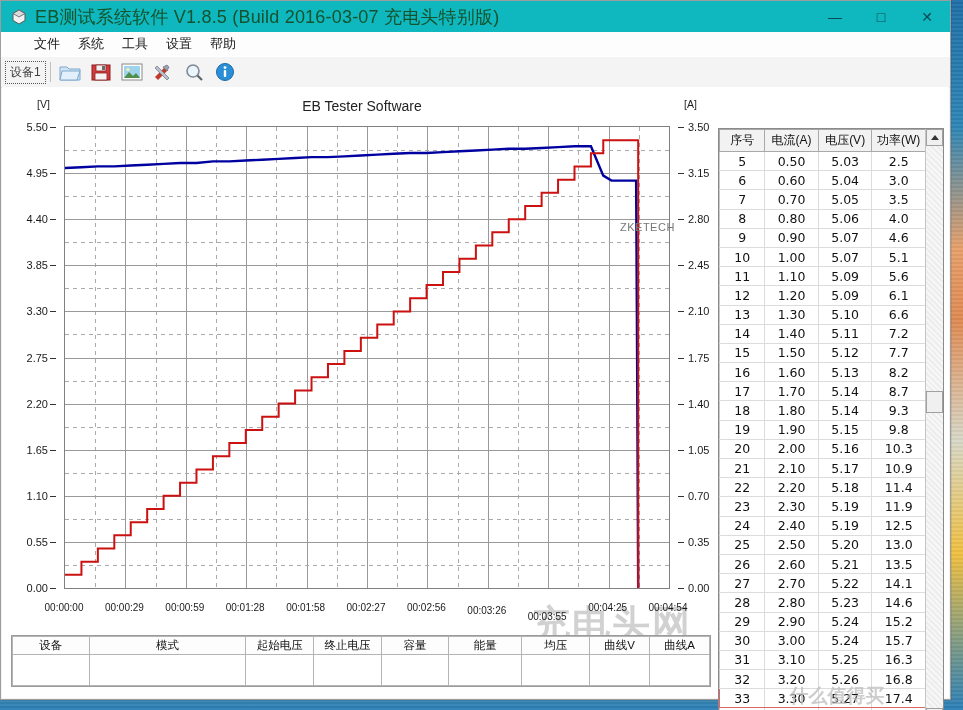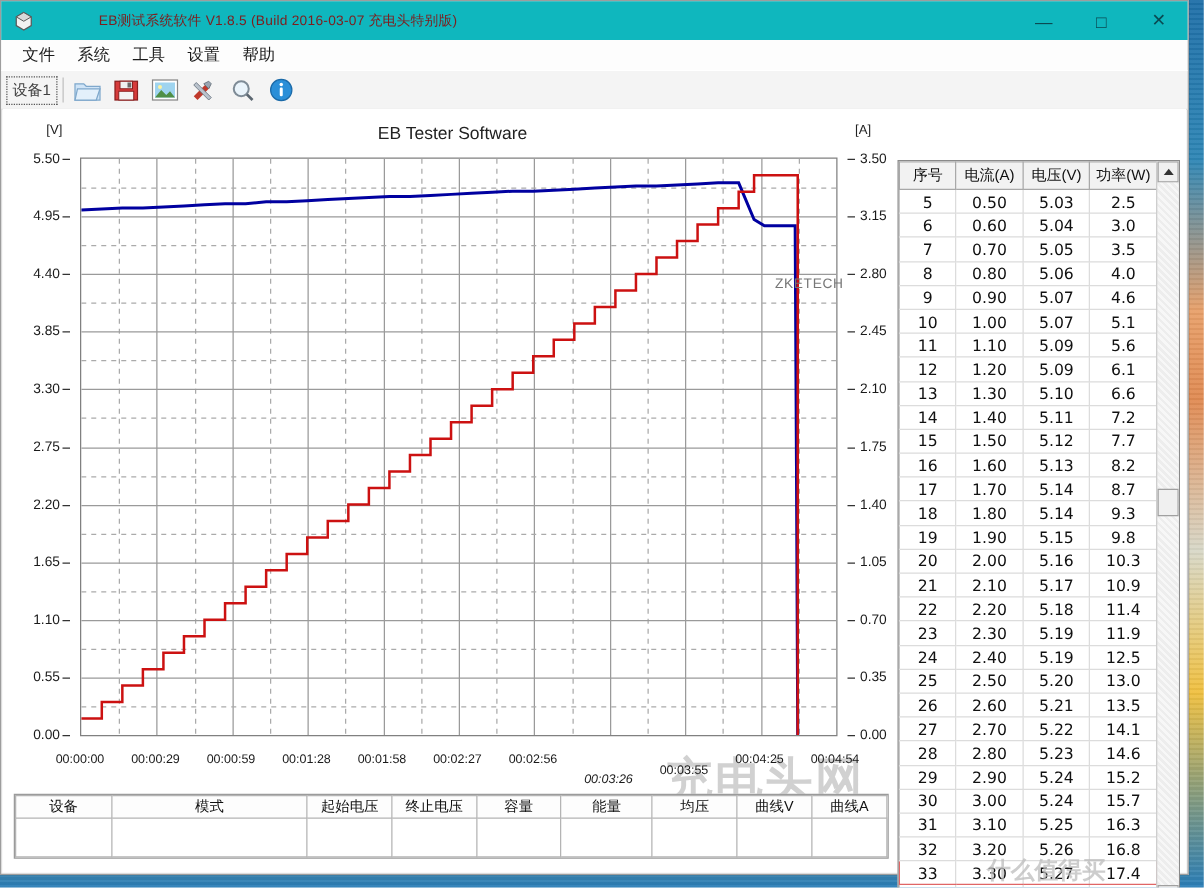--- a/index.html
+++ b/index.html
@@ -15,28 +15,28 @@
       repeating-linear-gradient(0deg,rgba(255,255,255,.05) 0 2px,rgba(0,0,0,.04) 2px 4px);}
 
   
   .window{position:absolute;left:0;top:0;width:951px;height:700px;
     background:#f2f2f2;border:1px solid #9d9d9d;box-sizing:border-box;
     box-shadow:0 0 0 1px rgba(0,0,0,.08);}
   .titlebar{height:31px;background:#0fb7be;display:flex;align-items:center;
     position:relative;}
   .tb-icon{width:18px;height:18px;margin-left:9px;margin-right:7px;position:relative;}
   .tb-icon svg{display:block;}
-  .tb-title{font-size:11px;color:#7f1d1d;letter-spacing:.2px;white-space:nowrap;margin-left:44px;}
+  .tb-title{font-size:18px;color:#14532d;letter-spacing:.2px;white-space:nowrap;}
   .tb-buttons{position:absolute;right:0;top:0;height:31px;display:flex;}
   .tb-btn{width:46px;height:31px;display:flex;align-items:center;justify-content:center;
     color:#0a4a52;font-size:14px;}
 
   
   .menubar{height:24px;background:#fdfdfd;display:flex;align-items:center;
-    padding-left:8px;border-bottom:1px solid #ffffff;}
+    padding-left:24px;border-bottom:1px solid #ffffff;}
   .menuitem{font-size:13px;color:#1a1a1a;padding:2px 9px;cursor:default;}
 
   
   .toolbar{height:30px;background:#f4f4f4;display:flex;align-items:center;
     padding-left:4px;border-bottom:1px solid #d6d6d6;gap:1px;}
   .dev-btn{font-size:12px;padding:2px 4px;border:1px dotted #555;background:#f4f4f4;
     color:#404040;margin-right:0;cursor:default;}
   .tb-sep{width:1px;height:20px;background:#c0c0c0;margin:0 3px;}
   .tbi{width:30px;height:26px;display:flex;align-items:center;justify-content:center;cursor:default;}
 
@@ -305,21 +305,21 @@
 
       <div class="zketech">ZKETECH</div>
       <div class="xlabels">
           <div class="xtick" style="left: 0px; top: 6px;">00:00:00</div>
           <div class="xtick" style="left: 60.4px; top: 6px;">00:00:29</div>
           <div class="xtick" style="left: 120.8px; top: 6px;">00:00:59</div>
           <div class="xtick" style="left: 181.2px; top: 6px;">00:01:28</div>
           <div class="xtick" style="left: 241.6px; top: 6px;">00:01:58</div>
           <div class="xtick" style="left: 302px; top: 6px;">00:02:27</div>
           <div class="xtick" style="left: 362.4px; top: 6px;">00:02:56</div>
-          <div class="xtick" style="left: 422.8px; top: 22px; font-style: italic;">00:03:26</div>
+          <div class="xtick" style="left: 422.8px; top: 9px;">00:03:26</div>
           <div class="xtick" style="left: 483.2px; top: 15px;">00:03:55</div>
           <div class="xtick" style="left: 543.6px; top: 6px;">00:04:25</div>
           <div class="xtick" style="left: 604px; top: 6px;">00:04:54</div>
         </div>
     </div>
 
     <div class="summary">
       <table>
         <colgroup>
           <col style="width:11%">

